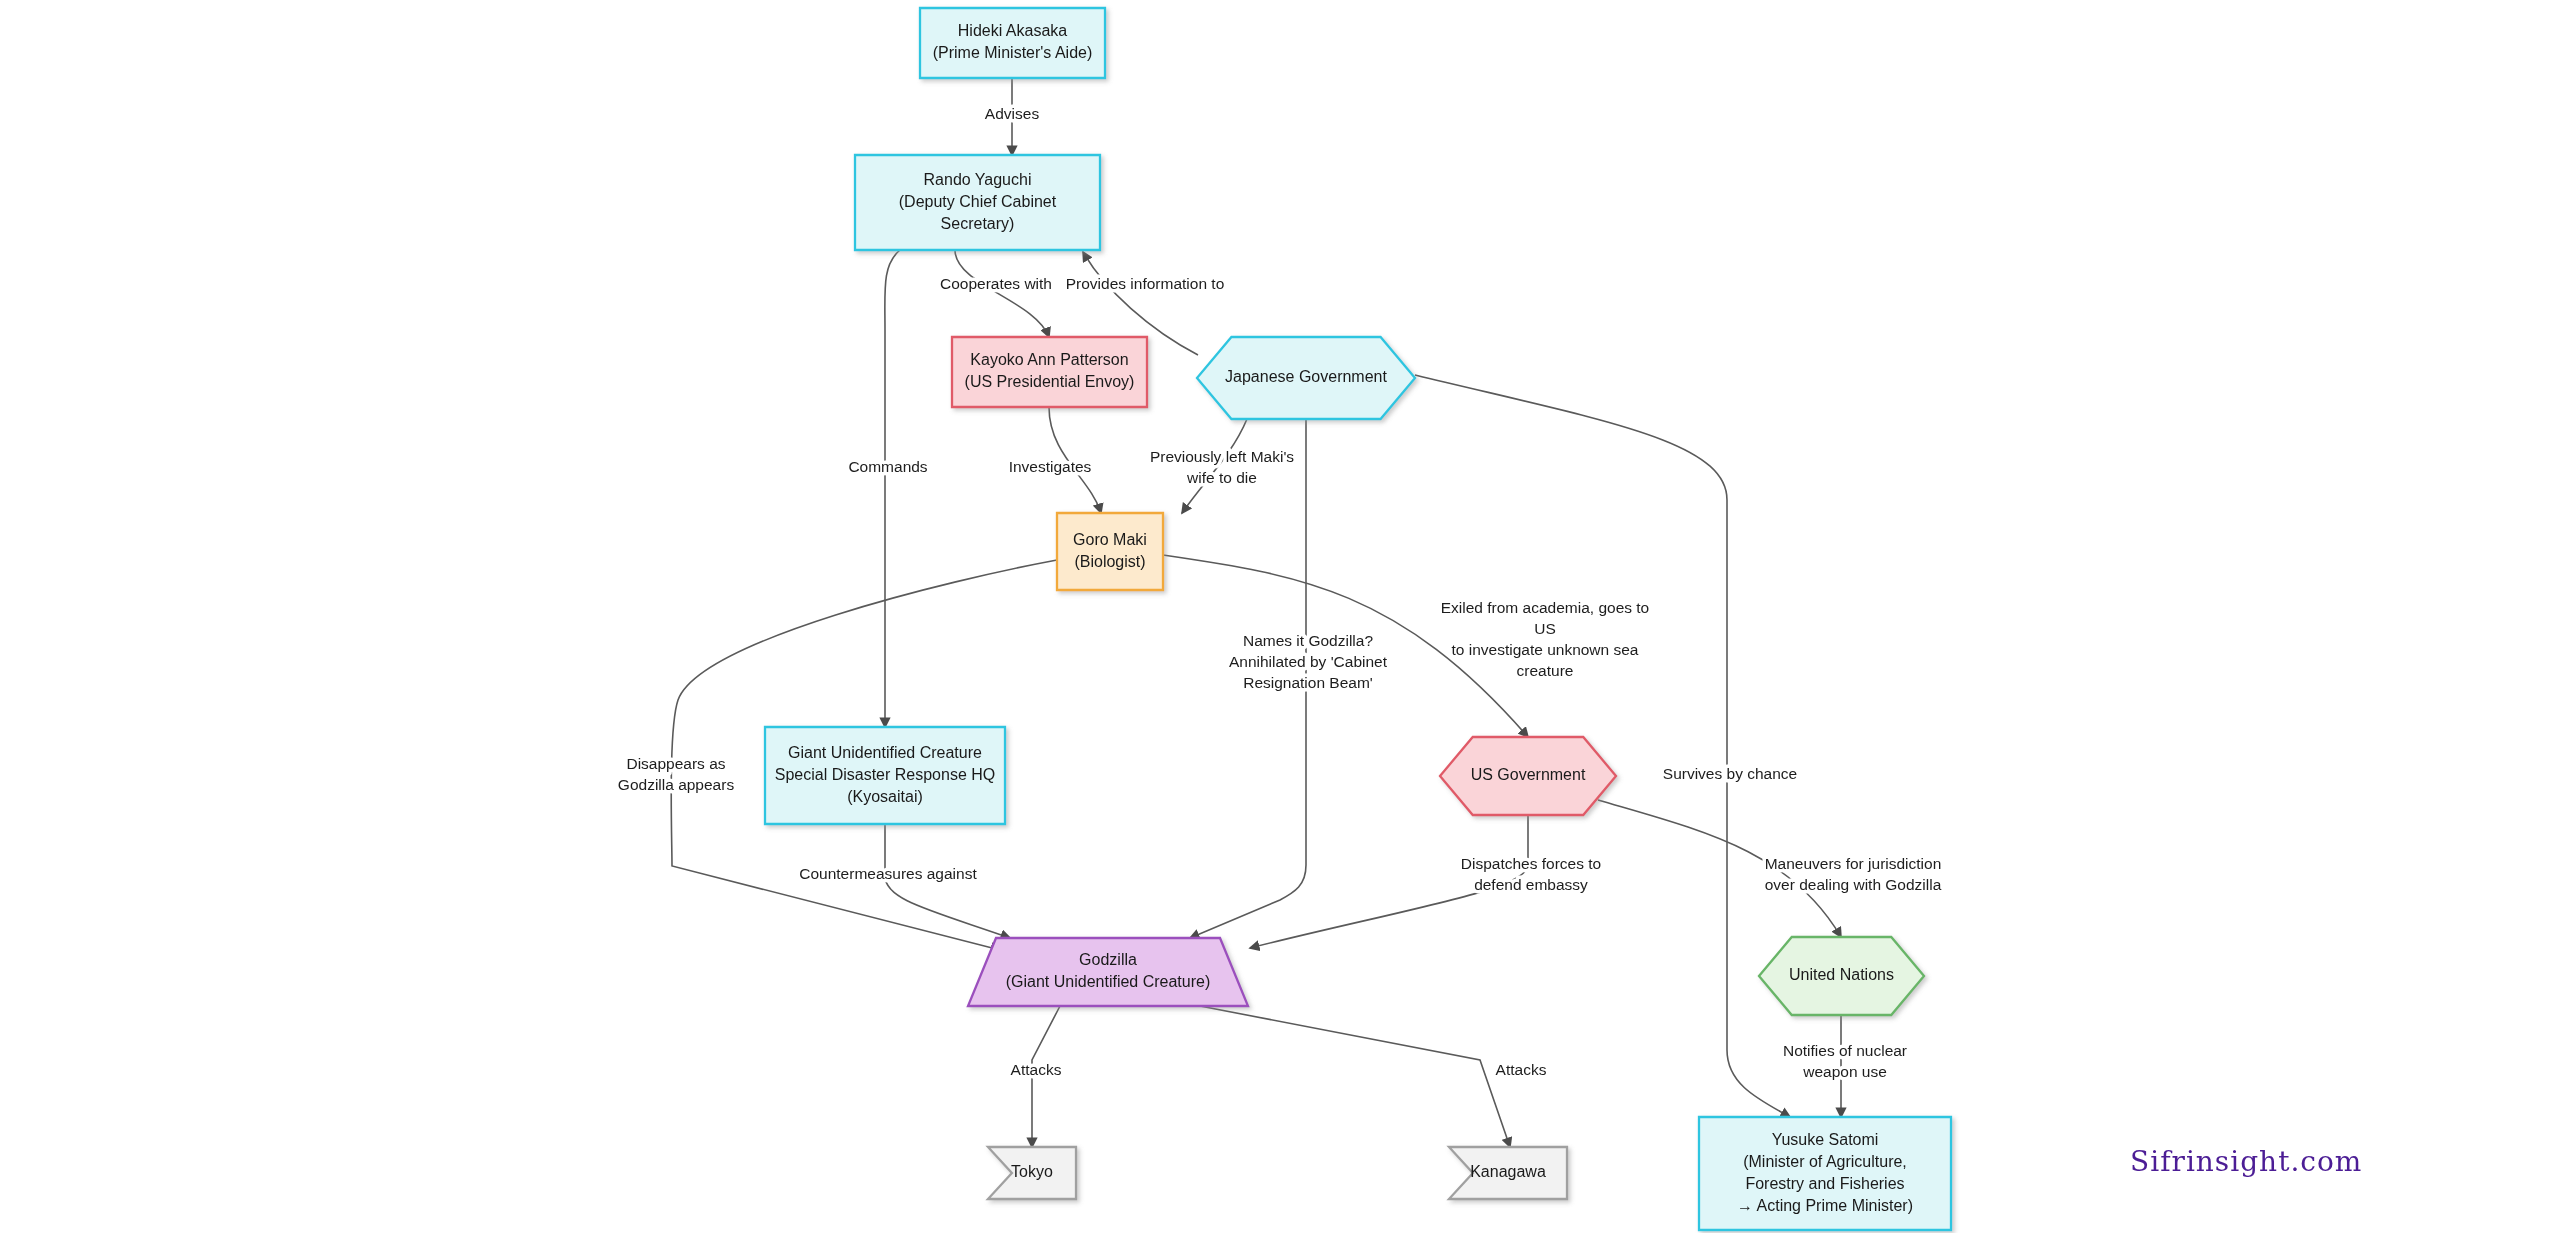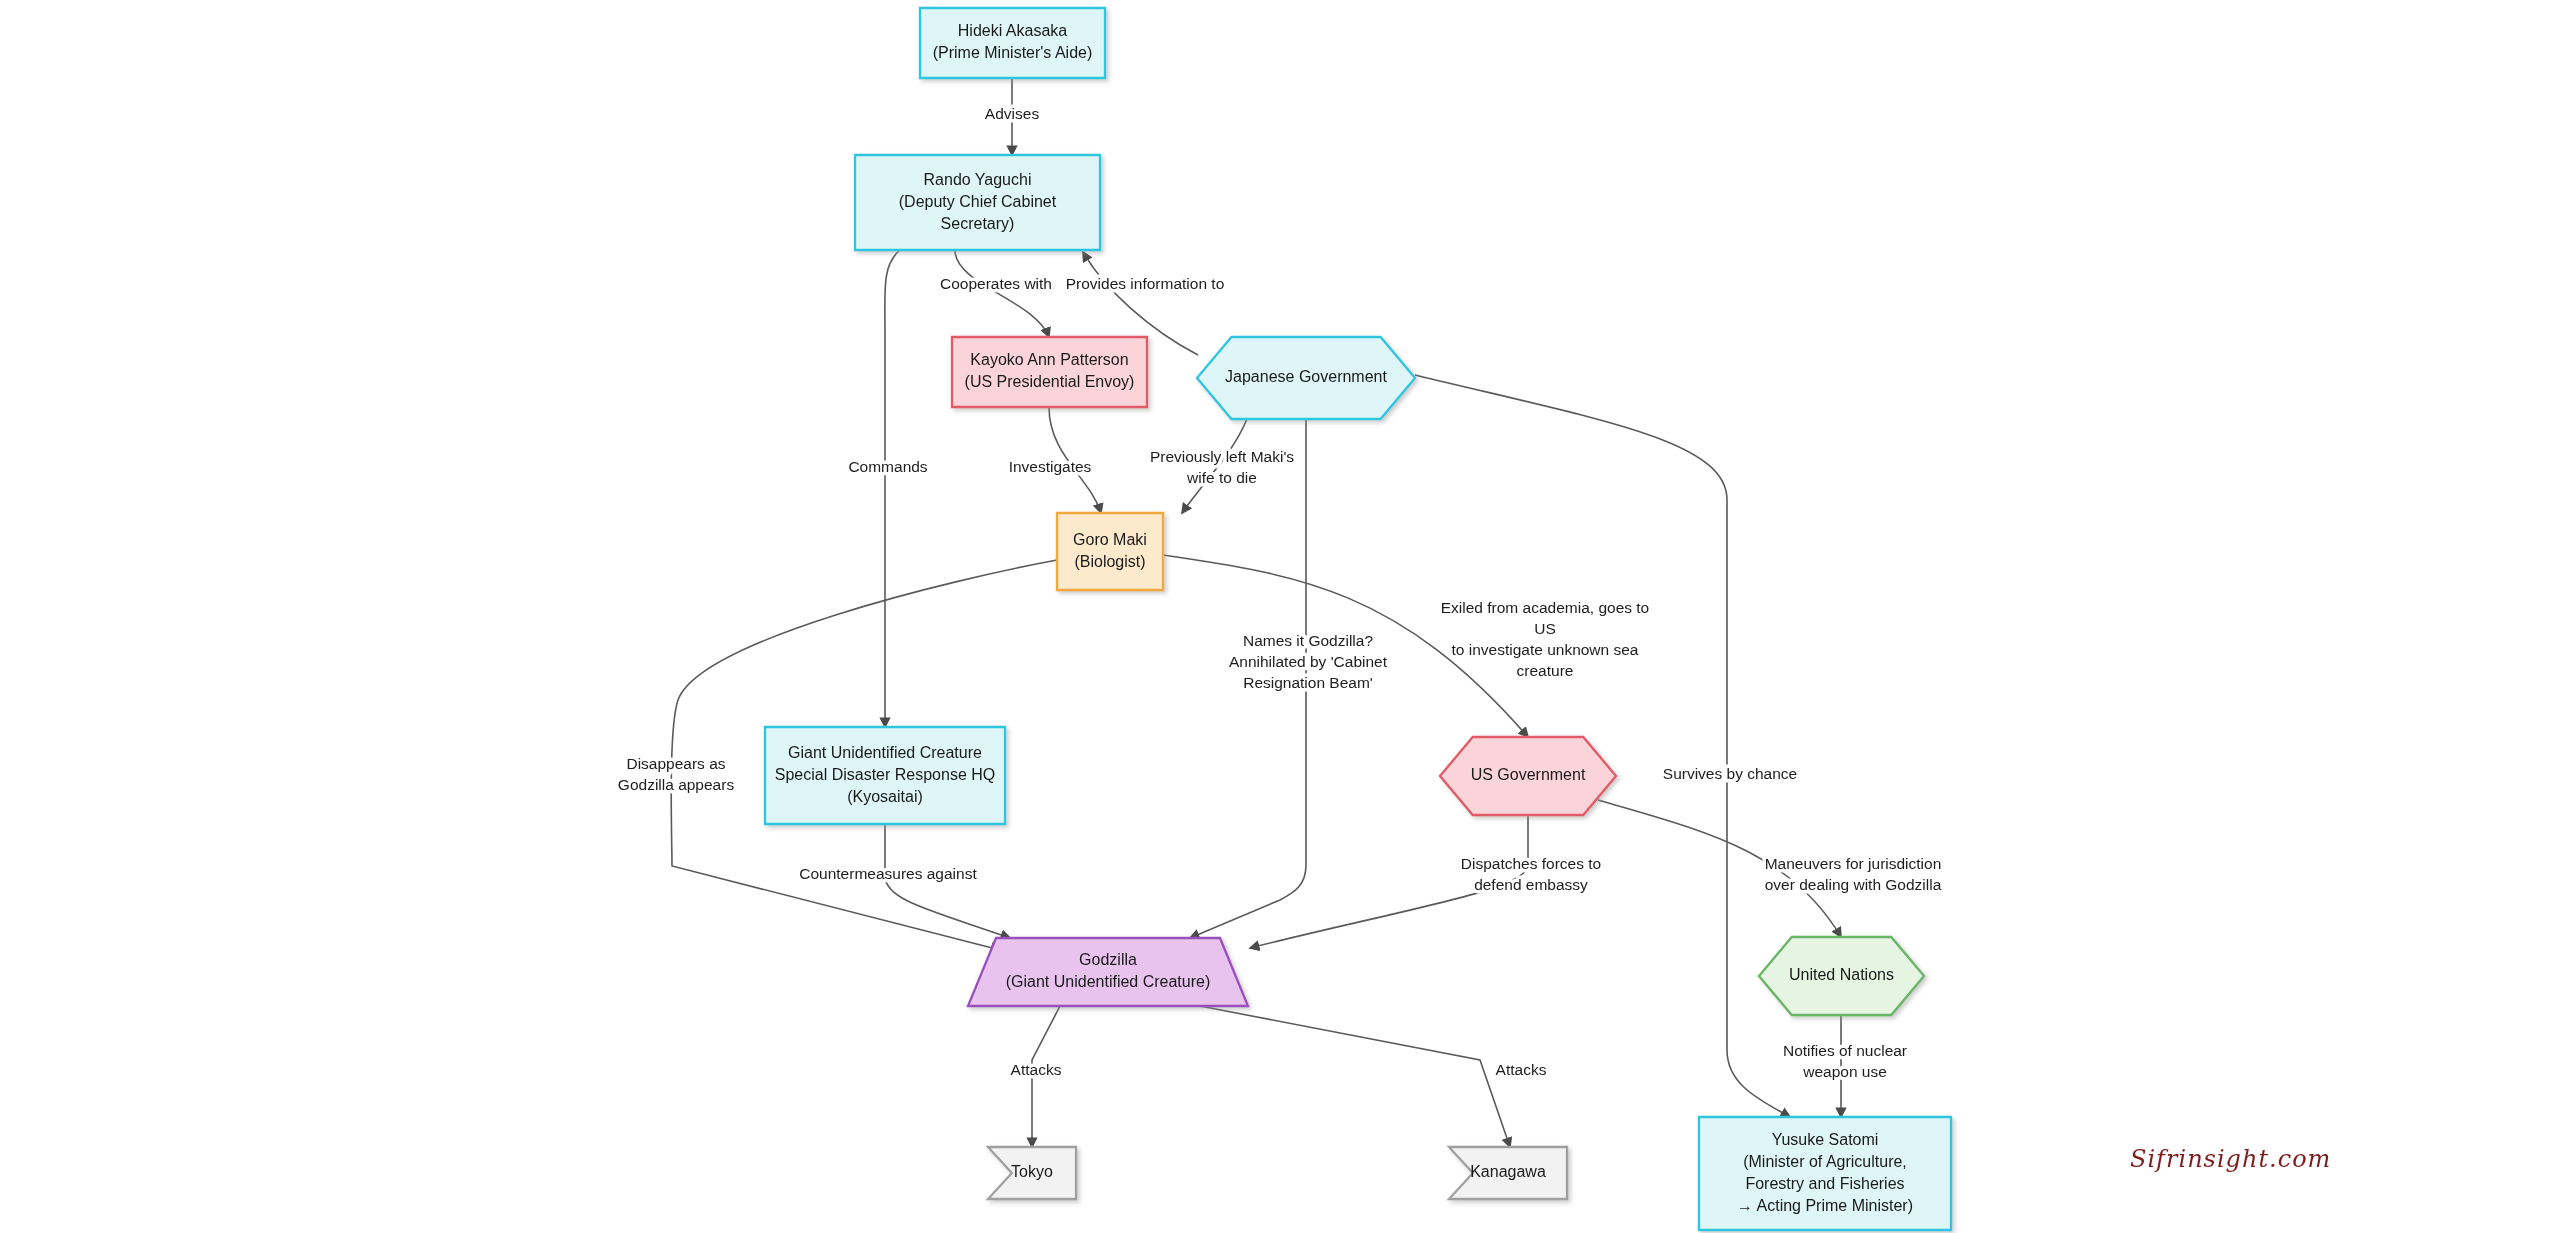--- a/index.html
+++ b/index.html
@@ -21,23 +21,22 @@
   .node-shape{stroke-width:2.3;}
   .node-text{
     font-family:"Liberation Sans","DejaVu Sans",sans-serif;
     font-size:16px;fill:#1a1a1a;text-anchor:middle;
     dominant-baseline:middle;
   }
 
   .watermark{
     position:absolute;
     font-family:"DejaVu Serif",serif;
-    font-style:italic;
-    font-size:24px;
-    color:#7f1d1d;
+    font-size:28px;
+    color:#4c1d95;
     letter-spacing:1px;
     white-space:nowrap;
     user-select:none;
   }
 </style>
 </head>
 <body style="background: rgb(255, 255, 255);">
 
 <div id="diagram">
   <svg id="canvas" viewBox="0 0 2560 1233">

